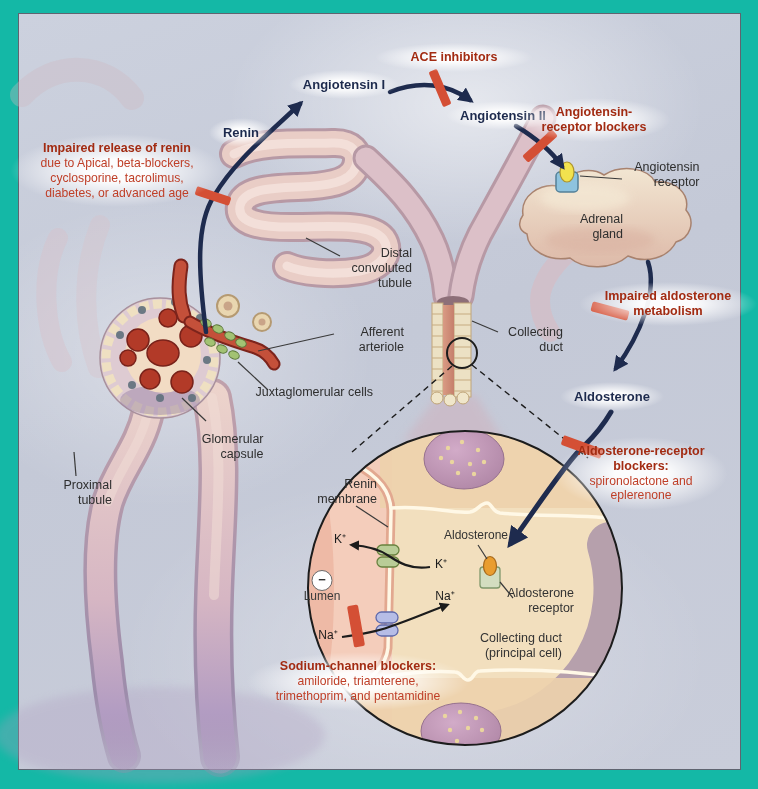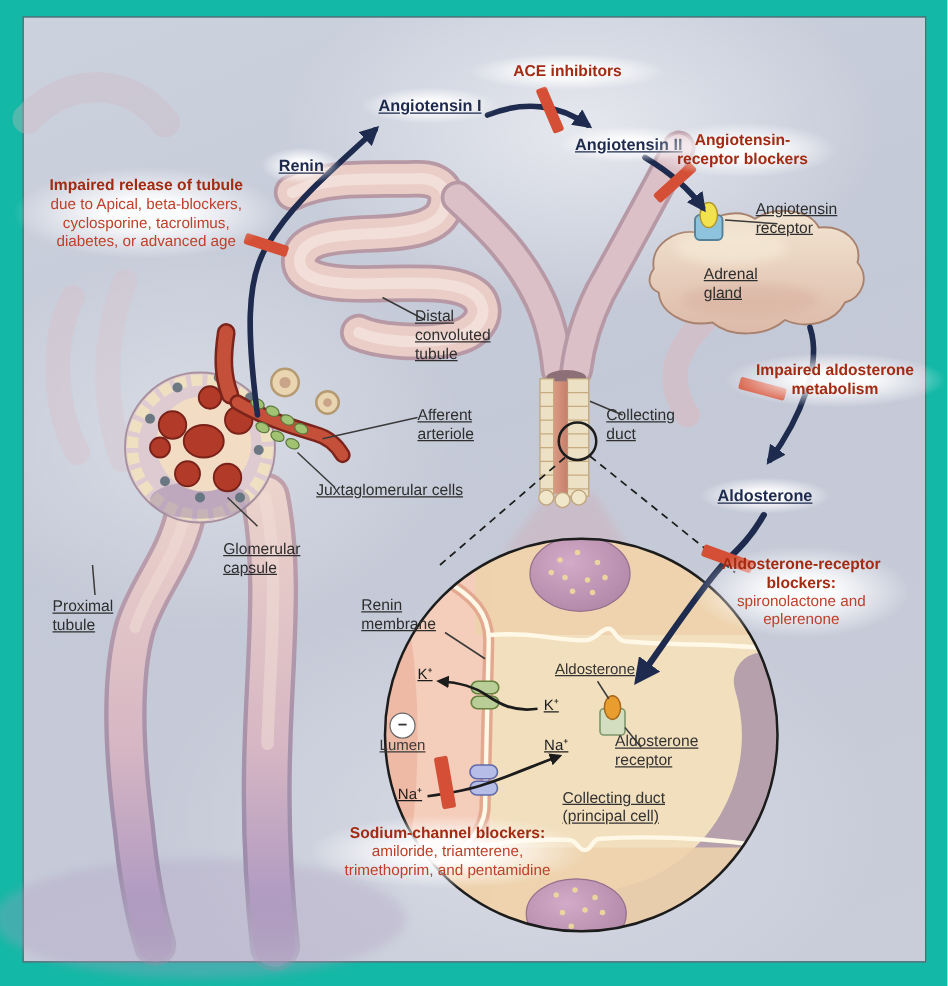--- a/index.html
+++ b/index.html
@@ -6,22 +6,22 @@
   .stage{position:relative;width:758px;height:789px;background:#14b8a6;overflow:hidden;
          font-family:"Liberation Sans",sans-serif;}
   .frame{position:absolute;left:18px;top:13px;width:721px;height:755px;
          border:1.5px solid #5f6470;
          background:
            radial-gradient(ellipse 340px 200px at 62% 12%, rgba(255,255,255,.55), rgba(255,255,255,0) 70%),
            radial-gradient(ellipse 300px 220px at 20% 45%, rgba(255,255,255,.35), rgba(255,255,255,0) 70%),
            radial-gradient(ellipse 420px 260px at 55% 85%, rgba(255,255,255,.30), rgba(255,255,255,0) 70%),
            linear-gradient(160deg,#ccd1de 0%,#c4c9d7 45%,#c9cdda 100%);}
   svg.art{position:absolute;left:0;top:0;}
-  .lbl{position:absolute;transform:translateX(-50%);text-align:left;
-       font-size:12.5px;line-height:1.18;color:#2e2e2e;text-decoration:underline;}
+  .lbl{position:absolute;transform:translateX(-50%);text-align:right;
+       font-size:12.5px;line-height:1.18;color:#2e2e2e;}
   .nowrap{white-space:nowrap;}
   .navy{color:#1d2a4d;font-weight:bold;font-size:13px;}
   .glow{background:radial-gradient(ellipse closest-side,rgba(255,255,255,.95) 30%,rgba(255,255,255,0) 100%);
         padding:7px 14px;}
   .callout{position:absolute;transform:translateX(-50%);text-align:center;}
   .callout .t{color:#a22b12;font-weight:bold;font-size:12.5px;line-height:1.18;}
   .callout .b{color:#bf3f28;font-size:12.2px;line-height:1.22;}
   .minus-badge{position:absolute;transform:translateX(-50%);width:19px;height:19px;border-radius:50%;
        background:#ffffff;border:1px solid #6a6a6a;color:#333;font-size:13px;line-height:17px;
        text-align:center;font-weight:bold;}
@@ -281,21 +281,21 @@
   <div class="callout glow" style="left:454px;top:43px;width:130px;">
     <div class="t">ACE inhibitors</div>
   </div>
   <div class="lbl navy nowrap glow" style="left:344px;top:70px;">Angiotensin I</div>
   <div class="lbl navy nowrap glow" style="left:503px;top:101px;">Angiotensin II</div>
   <div class="callout glow" style="left:594px;top:98px;width:125px;">
     <div class="t">Angiotensin-receptor blockers</div>
   </div>
   <div class="lbl navy nowrap glow" style="left:241px;top:118px;">Renin</div>
   <div class="callout glow" style="left:117px;top:134px;width:185px;">
-    <div class="t">Impaired release of tubule</div>
+    <div class="t">Impaired release of renin</div>
     <div class="b">due to Apical, beta-blockers, cyclosporine, tacrolimus, diabetes, or advanced age</div>
   </div>
   <div class="lbl" style="left:652px;top:160px;width:95px;">Angiotensin receptor</div>
   <div class="lbl" style="left:593px;top:212px;width:60px;">Adrenal gland</div>
   <div class="lbl" style="left:372px;top:246px;width:80px;">Distal convoluted tubule</div>
   <div class="callout glow" style="left:668px;top:282px;width:150px;">
     <div class="t">Impaired aldosterone metabolism</div>
   </div>
   <div class="lbl" style="left:369px;top:325px;width:70px;">Afferent arteriole</div>
   <div class="lbl" style="left:524px;top:325px;width:78px;">Collecting duct</div>

